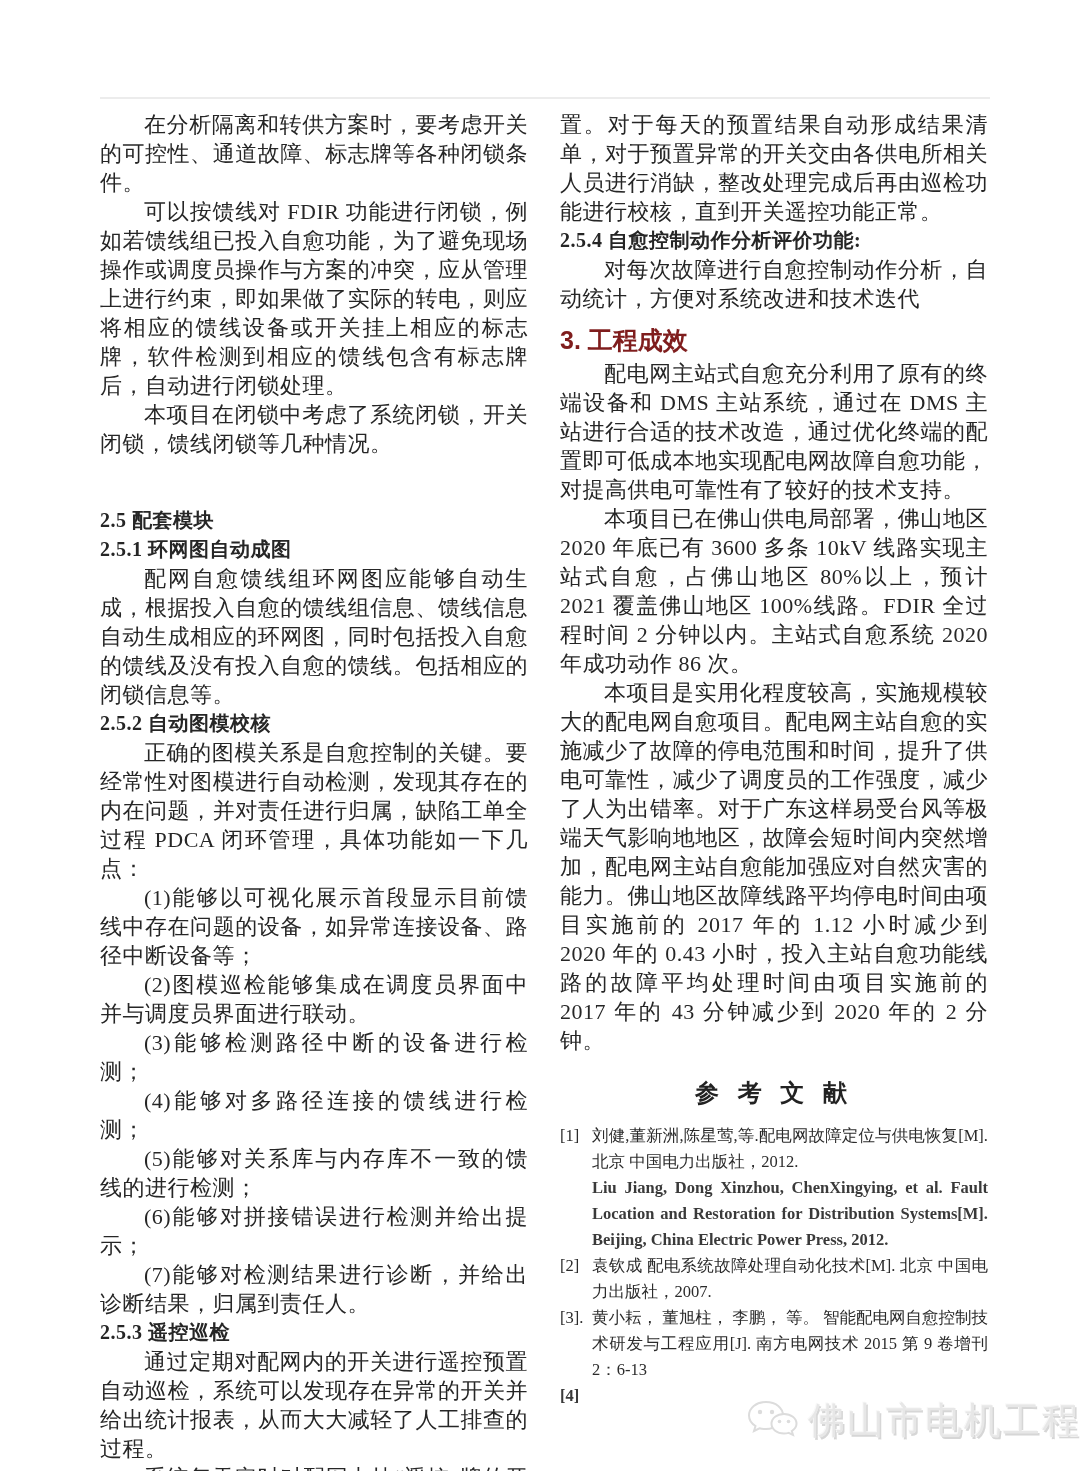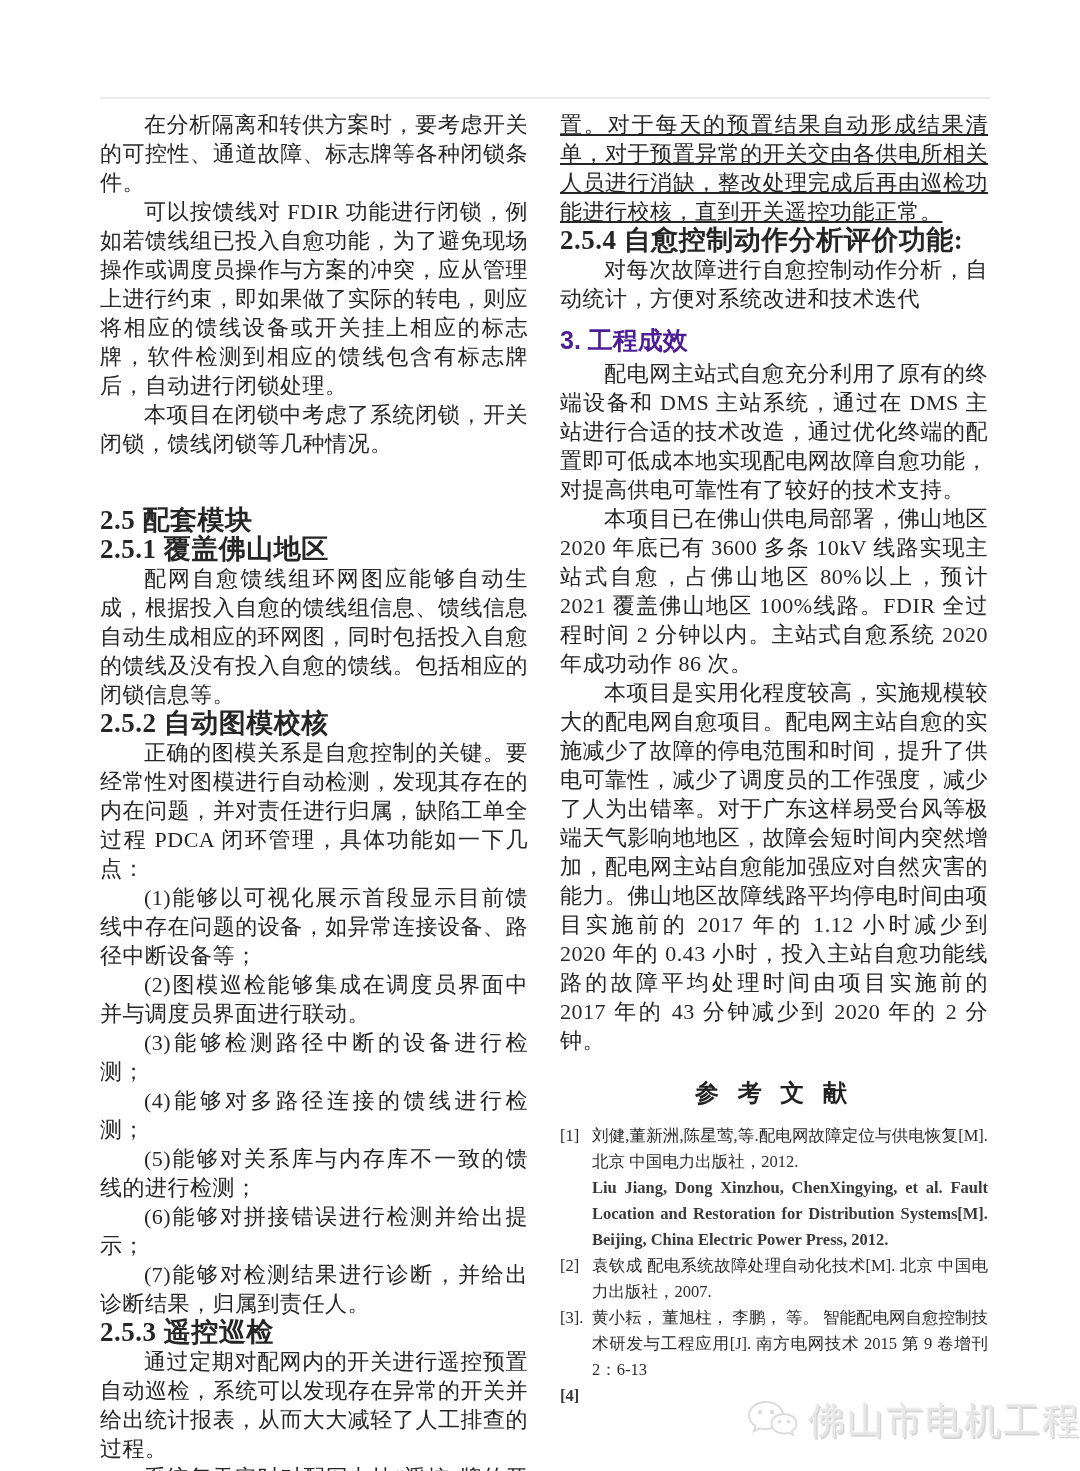--- a/index.html
+++ b/index.html
@@ -20,30 +20,30 @@
   }
   .col-left{left:100px;}
   .col-right{left:560px;}
   .para{
     font-size:22px;line-height:29px;
     text-align:justify;
     text-indent:2em;
     margin:0;
     letter-spacing:0.5px;
   }
-  .para.no-indent{text-indent:0;text-decoration:underline;}
+  .para.no-indent{text-indent:0;}
   .h-sub{
-    font-size:27px;font-weight:bold;line-height:29px;
+    font-size:20px;font-weight:bold;line-height:29px;
     margin:0;letter-spacing:0.5px;
   }
   .h-sub.gap-before{margin-top:48px;}
   .h-main{
     font-family:"Liberation Sans","DejaVu Sans",sans-serif;
     font-size:25px;font-weight:600;line-height:30px;
-    margin:12px 0 4px 0;color:#4c1d95;
+    margin:12px 0 4px 0;color:#7f1d1d;
   }
   .refs-heading{
     font-family:"Liberation Sans","DejaVu Sans",sans-serif;
     font-size:24px;font-weight:bold;line-height:28px;
     letter-spacing:6px;
     margin:24px 0 16px 0;color:#222222;text-align:center;
   }
   .ref{
     position:relative;
     font-size:16.5px;line-height:26px;
@@ -77,21 +77,21 @@
 
 <div class="page">
 
   <div class="top-rule"></div>
 
   <div class="col col-left">
     <p class="para">在分析隔离和转供方案时，要考虑开关的可控性、通道故障、标志牌等各种闭锁条件。</p>
     <p class="para">可以按馈线对 FDIR 功能进行闭锁，例如若馈线组已投入自愈功能，为了避免现场操作或调度员操作与方案的冲突，应从管理上进行约束，即如果做了实际的转电，则应将相应的馈线设备或开关挂上相应的标志牌，软件检测到相应的馈线包含有标志牌后，自动进行闭锁处理。</p>
     <p class="para">本项目在闭锁中考虑了系统闭锁，开关闭锁，馈线闭锁等几种情况。</p>
     <h3 class="h-sub gap-before">2.5 配套模块</h3>
-    <h4 class="h-sub">2.5.1 覆盖佛山地区</h4>
+    <h4 class="h-sub">2.5.1 环网图自动成图</h4>
     <p class="para">配网自愈馈线组环网图应能够自动生成，根据投入自愈的馈线组信息、馈线信息自动生成相应的环网图，同时包括投入自愈的馈线及没有投入自愈的馈线。包括相应的闭锁信息等。</p>
     <h4 class="h-sub">2.5.2 自动图模校核</h4>
     <p class="para">正确的图模关系是自愈控制的关键。要经常性对图模进行自动检测，发现其存在的内在问题，并对责任进行归属，缺陷工单全过程 PDCA 闭环管理，具体功能如一下几点：</p>
     <p class="para">(1)能够以可视化展示首段显示目前馈线中存在问题的设备，如异常连接设备、路径中断设备等；</p>
     <p class="para">(2)图模巡检能够集成在调度员界面中并与调度员界面进行联动。</p>
     <p class="para">(3)能够检测路径中断的设备进行检测；</p>
     <p class="para">(4)能够对多路径连接的馈线进行检测；</p>
     <p class="para">(5)能够对关系库与内存库不一致的馈线的进行检测；</p>
     <p class="para">(6)能够对拼接错误进行检测并给出提示；</p>
     <p class="para">(7)能够对检测结果进行诊断，并给出诊断结果，归属到责任人。</p>

